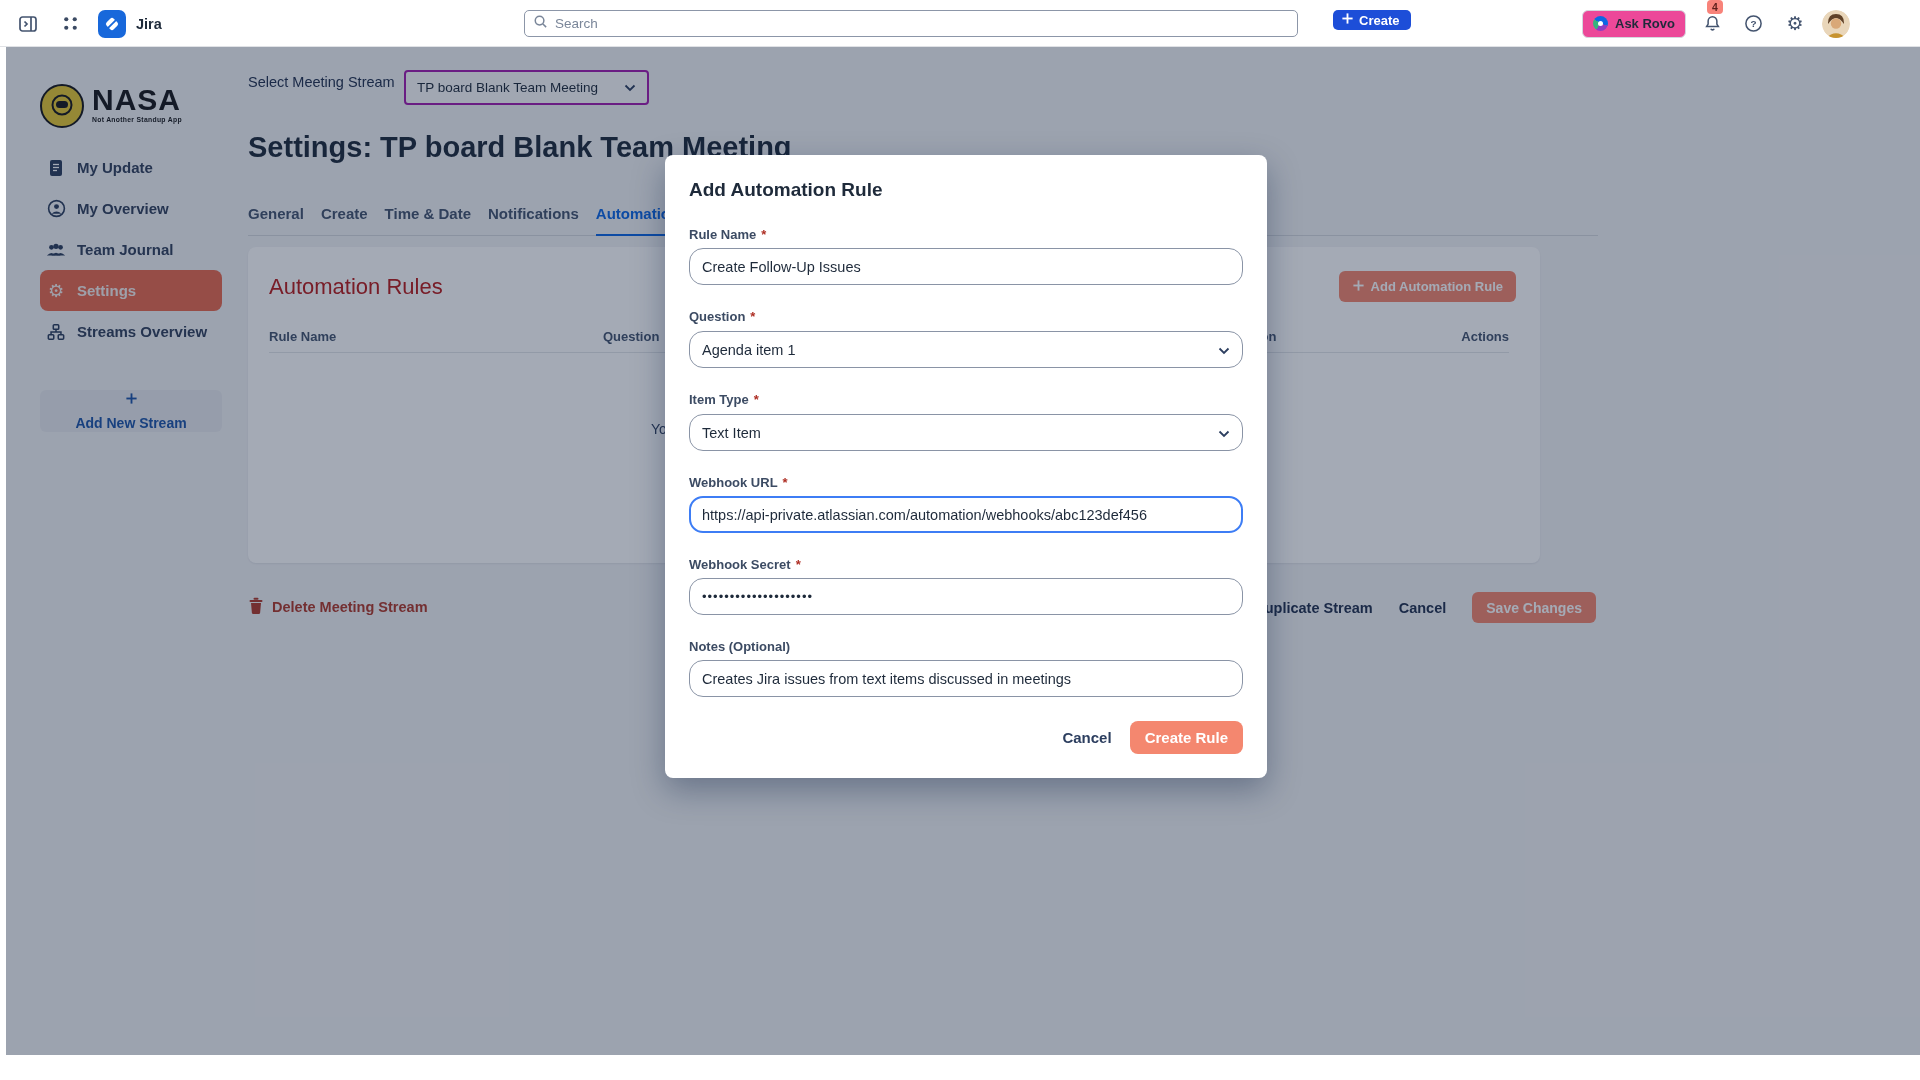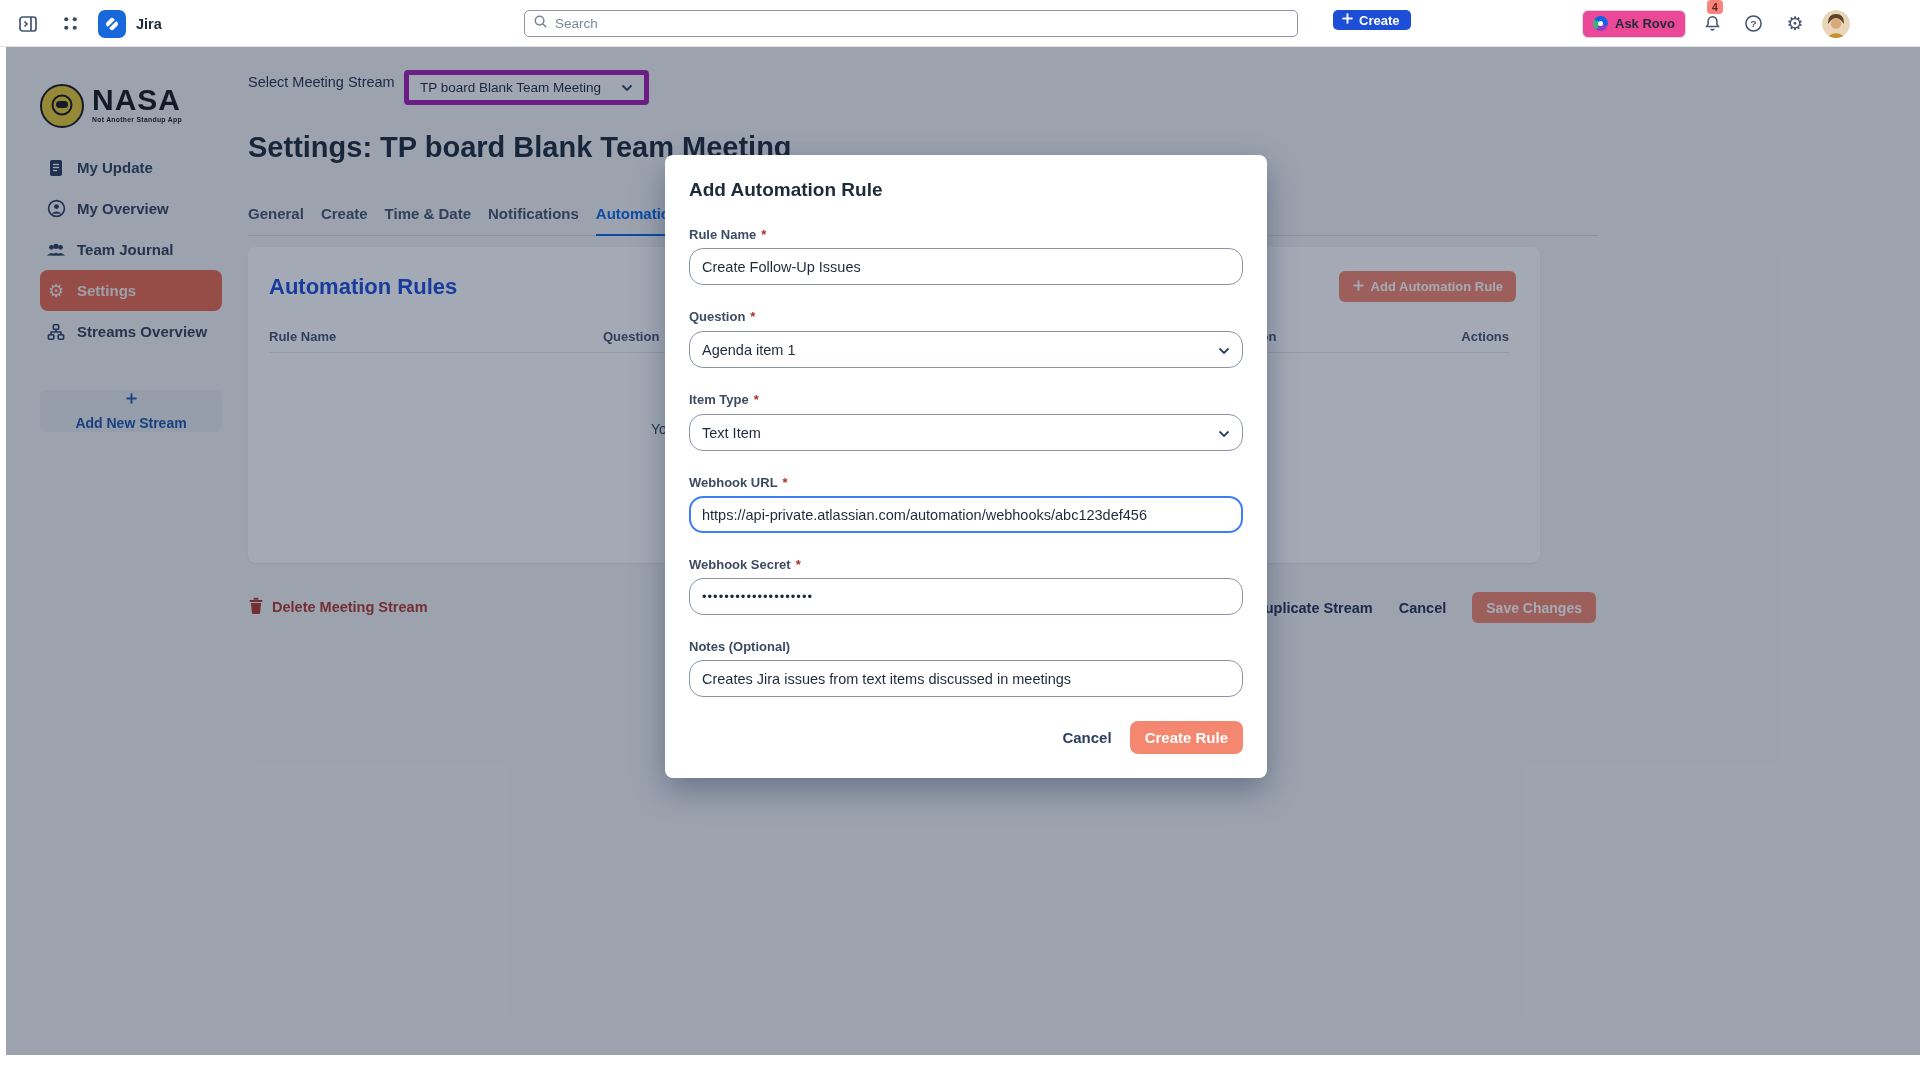--- a/index.html
+++ b/index.html
@@ -51,32 +51,32 @@
     font-size:15px; font-weight:600; color:#32415d; cursor:pointer; }
   .nav-item.active { background:#e8694e; color:#f6efec; }
   .nav-icon { width:20px; height:20px; display:flex; align-items:center; justify-content:center; flex:0 0 20px; }
   .add-stream { position:absolute; left:34px; top:343px; width:182px; height:42px; background:#e9ebef;
     border:none; border-radius:6px; color:#1d55a8; font-size:14px; font-weight:700; display:flex;
     align-items:center; justify-content:center; gap:7px; cursor:pointer; font-family:"Liberation Sans",sans-serif;flex-direction:column; }
 
   
   .stream-label { position:absolute; left:242px; top:27px; font-size:14.5px; font-weight:400; color:#22314f; }
   .stream-select { position:absolute; left:398px; top:23px; width:245px; height:35px; background:#fafafa;
-    border:5px solid #a21caf; border-radius:4px; display:flex; align-items:center; justify-content:space-between;
+    border:2px solid #a21caf; border-radius:4px; display:flex; align-items:center; justify-content:space-between;
     padding:0 11px; font-size:13.5px; color:#1e2a3a; cursor:pointer; }
   .page-title { position:absolute; left:242px; top:84px; font-size:29px; font-weight:800; color:#1e2a3a; white-space:nowrap; }
   .tabs { position:absolute; left:242px; top:158px; width:1350px; height:31px; display:flex; gap:17px;
     border-bottom:1px solid #d5d8de; }
   .tab { font-size:15px; font-weight:600; color:#44546f; padding-bottom:10px; cursor:pointer; white-space:nowrap; }
   .tab.active { color:#0c66e4; border-bottom:2px solid #0c66e4; margin-bottom:-1px; }
 
   .card { position:absolute; left:242px; top:200px; width:1292px; height:316px; background:#fff;
     border-radius:8px; box-shadow:0 1px 2px rgba(9,30,66,.08); }
   .card-head { position:absolute; left:21px; right:24px; top:24px; display:flex; justify-content:space-between; align-items:center; }
-  .card-title { font-size:22px; font-weight:700; color:#1d4ed8; }
+  .card-title { font-size:22px; font-weight:400; color:#b91c1c; }
   .add-rule-btn { height:31px; background:#f4876f; color:#fff; border:none; border-radius:6px;
     font-size:13px; font-weight:600; display:flex; align-items:center; gap:6px; padding:0 13px; cursor:pointer;
     font-family:"Liberation Sans",sans-serif; }
   .thead { position:absolute; left:21px; right:31px; top:80px; height:26px; border-bottom:1px solid #e3e5e9;
     font-size:13px; font-weight:700; color:#44546f; }
   .th { position:absolute; top:2px; }
   .th-rule { left:0; } .th-question { left:334px; } .th-action { left:967px; } .th-actions { right:0; }
   .empty-text { position:absolute; left:645px; top:374px; font-size:14px; color:#32415f; white-space:nowrap; }
 
   .footer-row { position:absolute; left:242px; top:544px; width:1348px; height:33px; }

